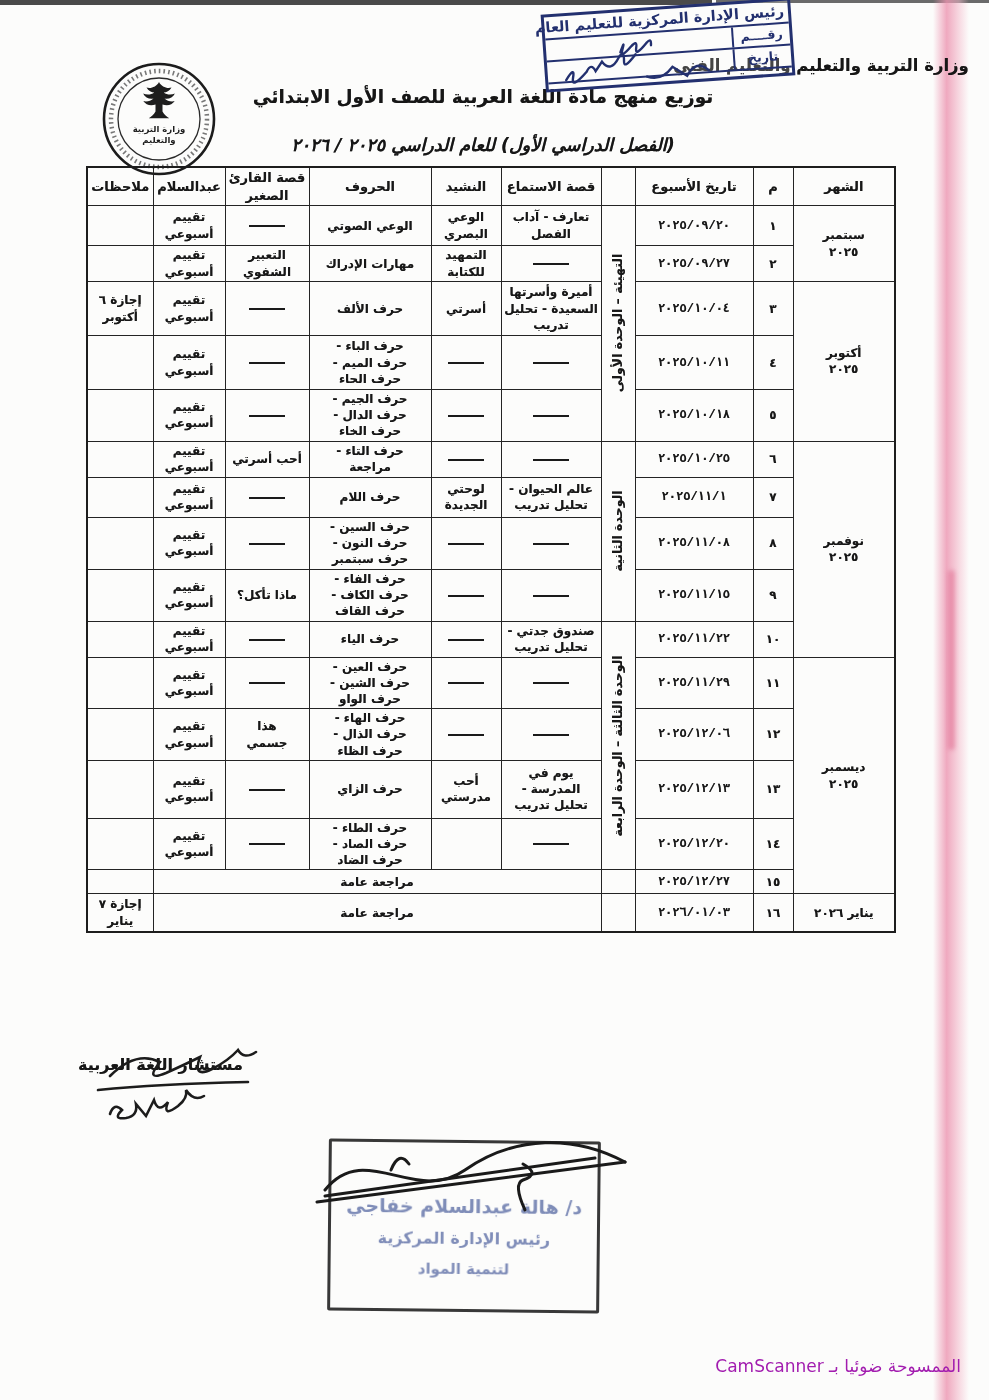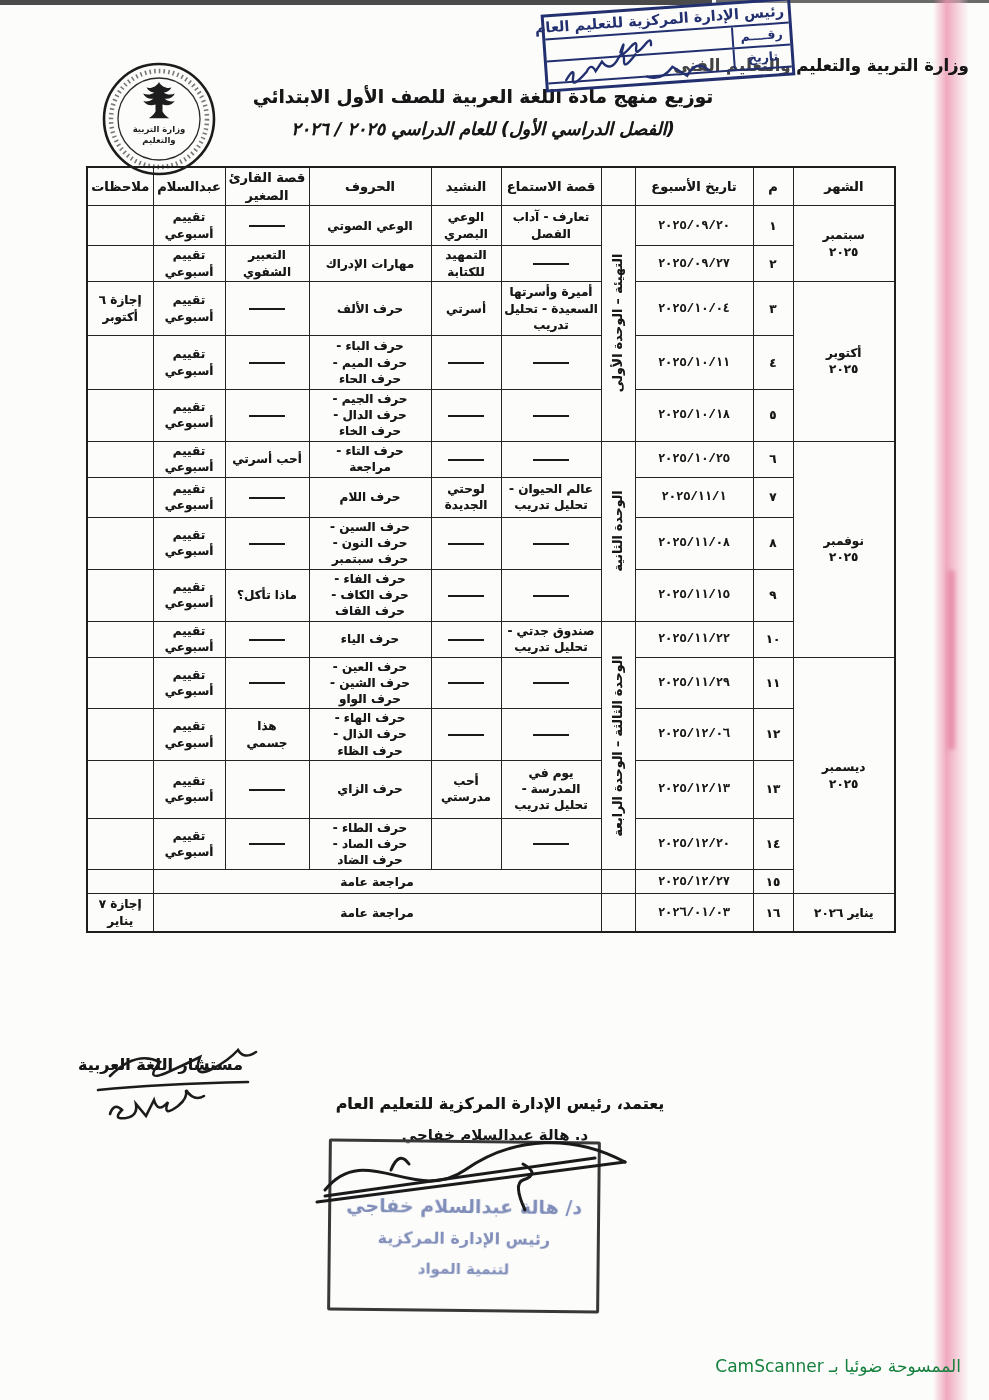--- a/index.html
+++ b/index.html
@@ -38,21 +38,21 @@
   .ministry {
     position:absolute; right:18px; top:50px; width:300px;
     direction:rtl; text-align:center; font-weight:bold; font-size:16.5px; line-height:1.9;
     text-shadow:0 0 .4px rgba(0,0,0,.5);
   }
   .doc-titles {
     position:absolute; left:238px; top:86px; width:490px;
     direction:rtl; text-align:center; font-weight:bold;
     text-shadow:0 0 .4px rgba(0,0,0,.55);
   }
-  .doc-title-1 { font-size:18.5px; margin-bottom:12px; }
+  .doc-title-1 { font-size:18.5px; margin-bottom:28px; }
   .doc-title-2 { font-size:17.5px;font-style:italic; }
 
   
   .seal { position:absolute; left:100px; top:60px; }
 
   
   .sched-wrap { position:absolute; left:86px; top:166px; }
   table.sched { direction:rtl; border-collapse:collapse; table-layout:fixed; }
   table.sched th, table.sched td {
     border:1.6px solid #242424; text-align:center; vertical-align:middle;
@@ -92,21 +92,21 @@
     border:3px solid #383838; transform:rotate(.6deg); border-radius:2px;
   }
   .stamp2-lines { position:absolute; left:0; top:52px; width:100%; direction:rtl; text-align:center; color:#5d6ea6; opacity:.78; filter:blur(.6px); font-weight:bold; }
   .stamp2-l1 { font-size:19px; letter-spacing:1px; margin-bottom:12px; }
   .stamp2-l2 { font-size:16px; margin-bottom:12px; }
   .stamp2-l3 { font-size:15px; }
   .sig-hala { position:absolute; left:295px; top:1100px; z-index:3; }
 
   .cam-footer {
     position:absolute; right:28px; top:1356px; direction:rtl;
-    font-size:17px; color:#15803d; font-weight:normal;
+    font-size:17px; color:#a21caf; font-weight:normal;
   }
 </style>
 </head>
 <body>
 
 <div class="page">
 
   <div class="scan-top-edge"></div>
   <div class="scan-top-edge2"></div>
   <div class="scan-pink-band"></div>
@@ -397,22 +397,20 @@
     <div>مستشار اللغة العربية</div>
   </div>
   <svg class="sig-salwa" width="240" height="90" viewBox="0 0 240 90">
     <g fill="none" stroke="#1c1c1c" stroke-width="2.6" stroke-linecap="round">
       <path d="M40 34 q26 -26 50 -14 q-16 20 6 11 q20 -9 34 -16 q-8 22 12 12 q16 -8 26 -19 q6 10 18 2"></path>
       <path d="M28 48 q60 -6 150 -8"></path>
       <path d="M40 72 q4 -12 12 -4 q-10 10 4 8 q12 -2 10 -14 l10 12 l8 -16 q4 14 14 2 q-6 16 10 4 q10 -8 8 -16 q8 12 18 6"></path>
     </g>
   </svg>
 
-  <div class="approval">يعتمد، رئيس الإدارة المركزية للتعليم العام</div>
-  <div class="approver-name">د. هالة عبدالسلام خفاجي</div>
 
   <svg class="sig-hala" width="370" height="140" viewBox="0 0 370 140">
     <g fill="none" stroke="#1a1a1a" stroke-width="3" stroke-linecap="round">
       <path d="M30 90 C 70 40, 120 105, 170 70 S 280 35, 330 62"></path>
       <path d="M22 102 L 330 62"></path>
       <path d="M30 96 L 300 58"></path>
       <path d="M228 64 q18 10 0 16 q-10 4 2 30"></path>
       <path d="M96 70 q8 -20 18 -6"></path>
     </g>
   </svg>

